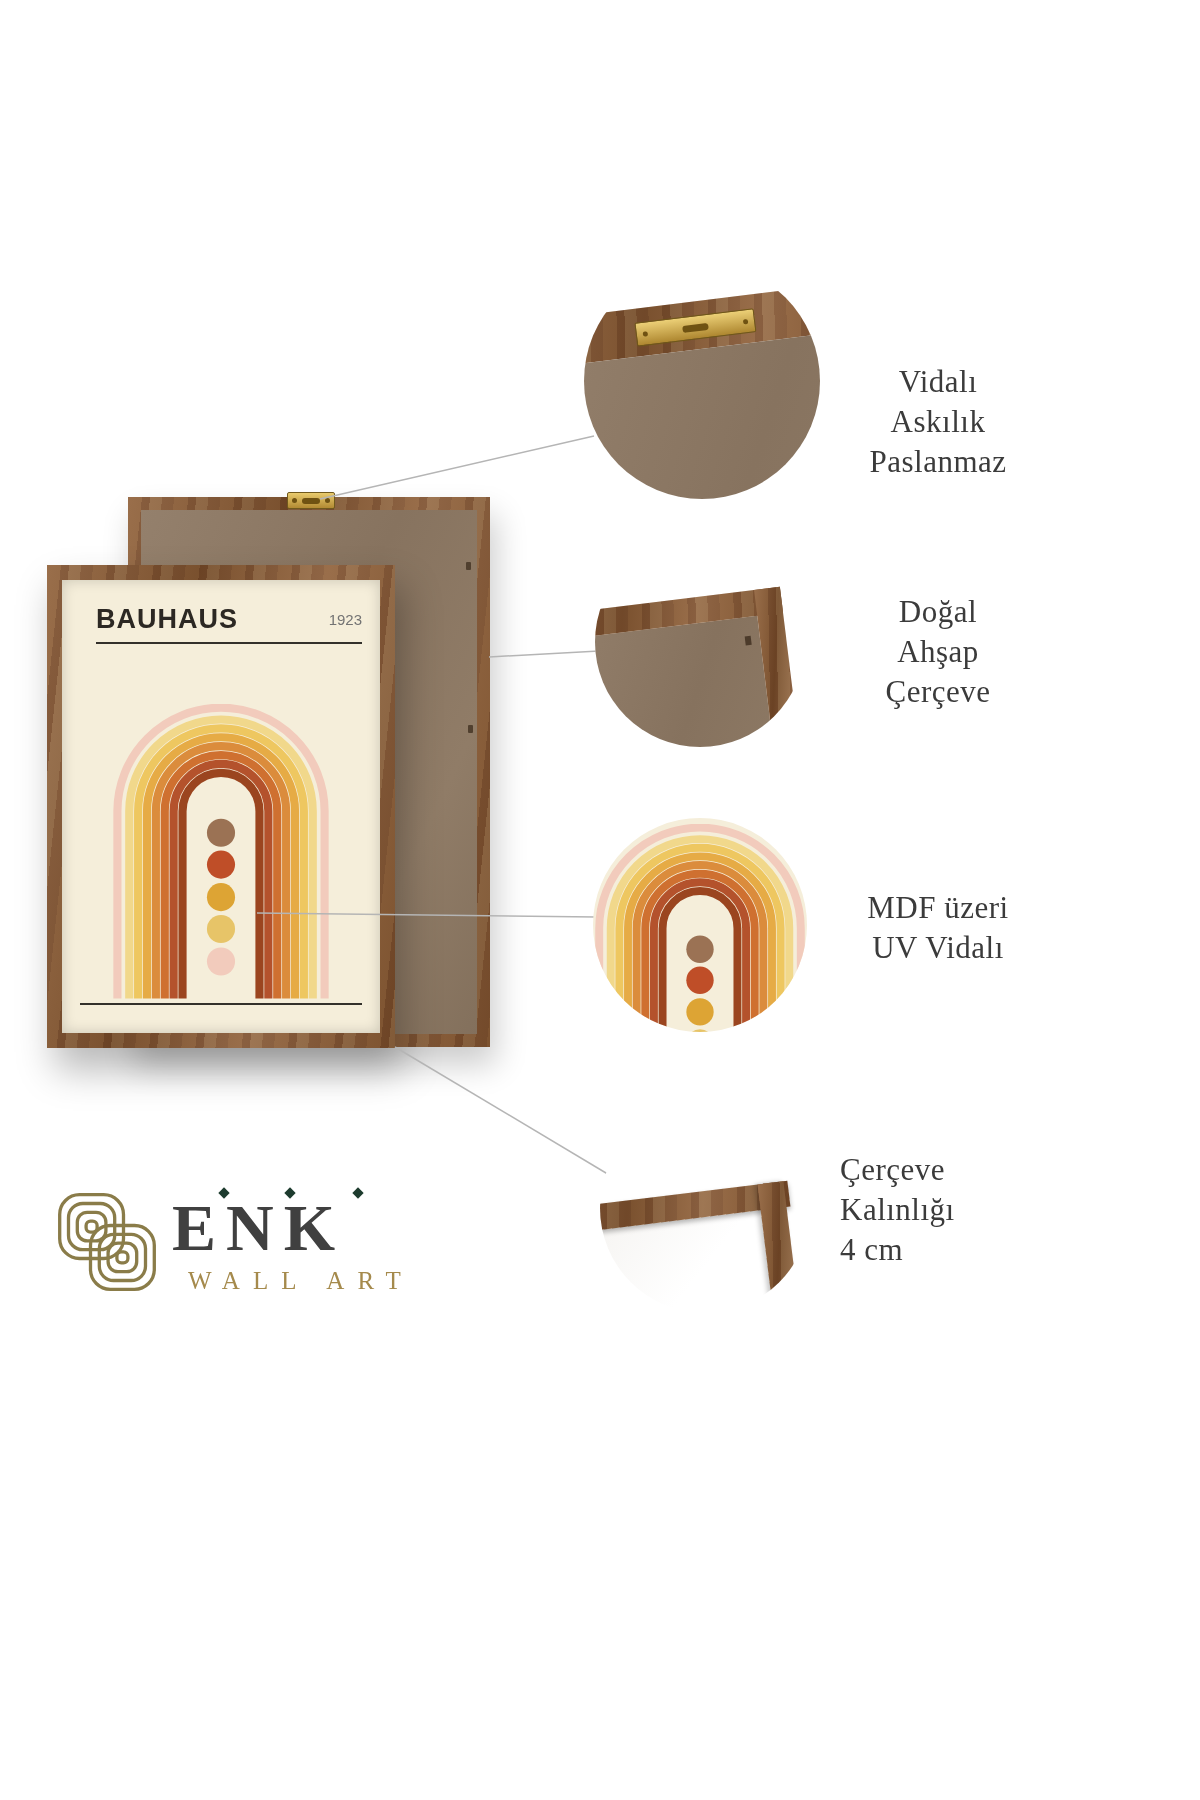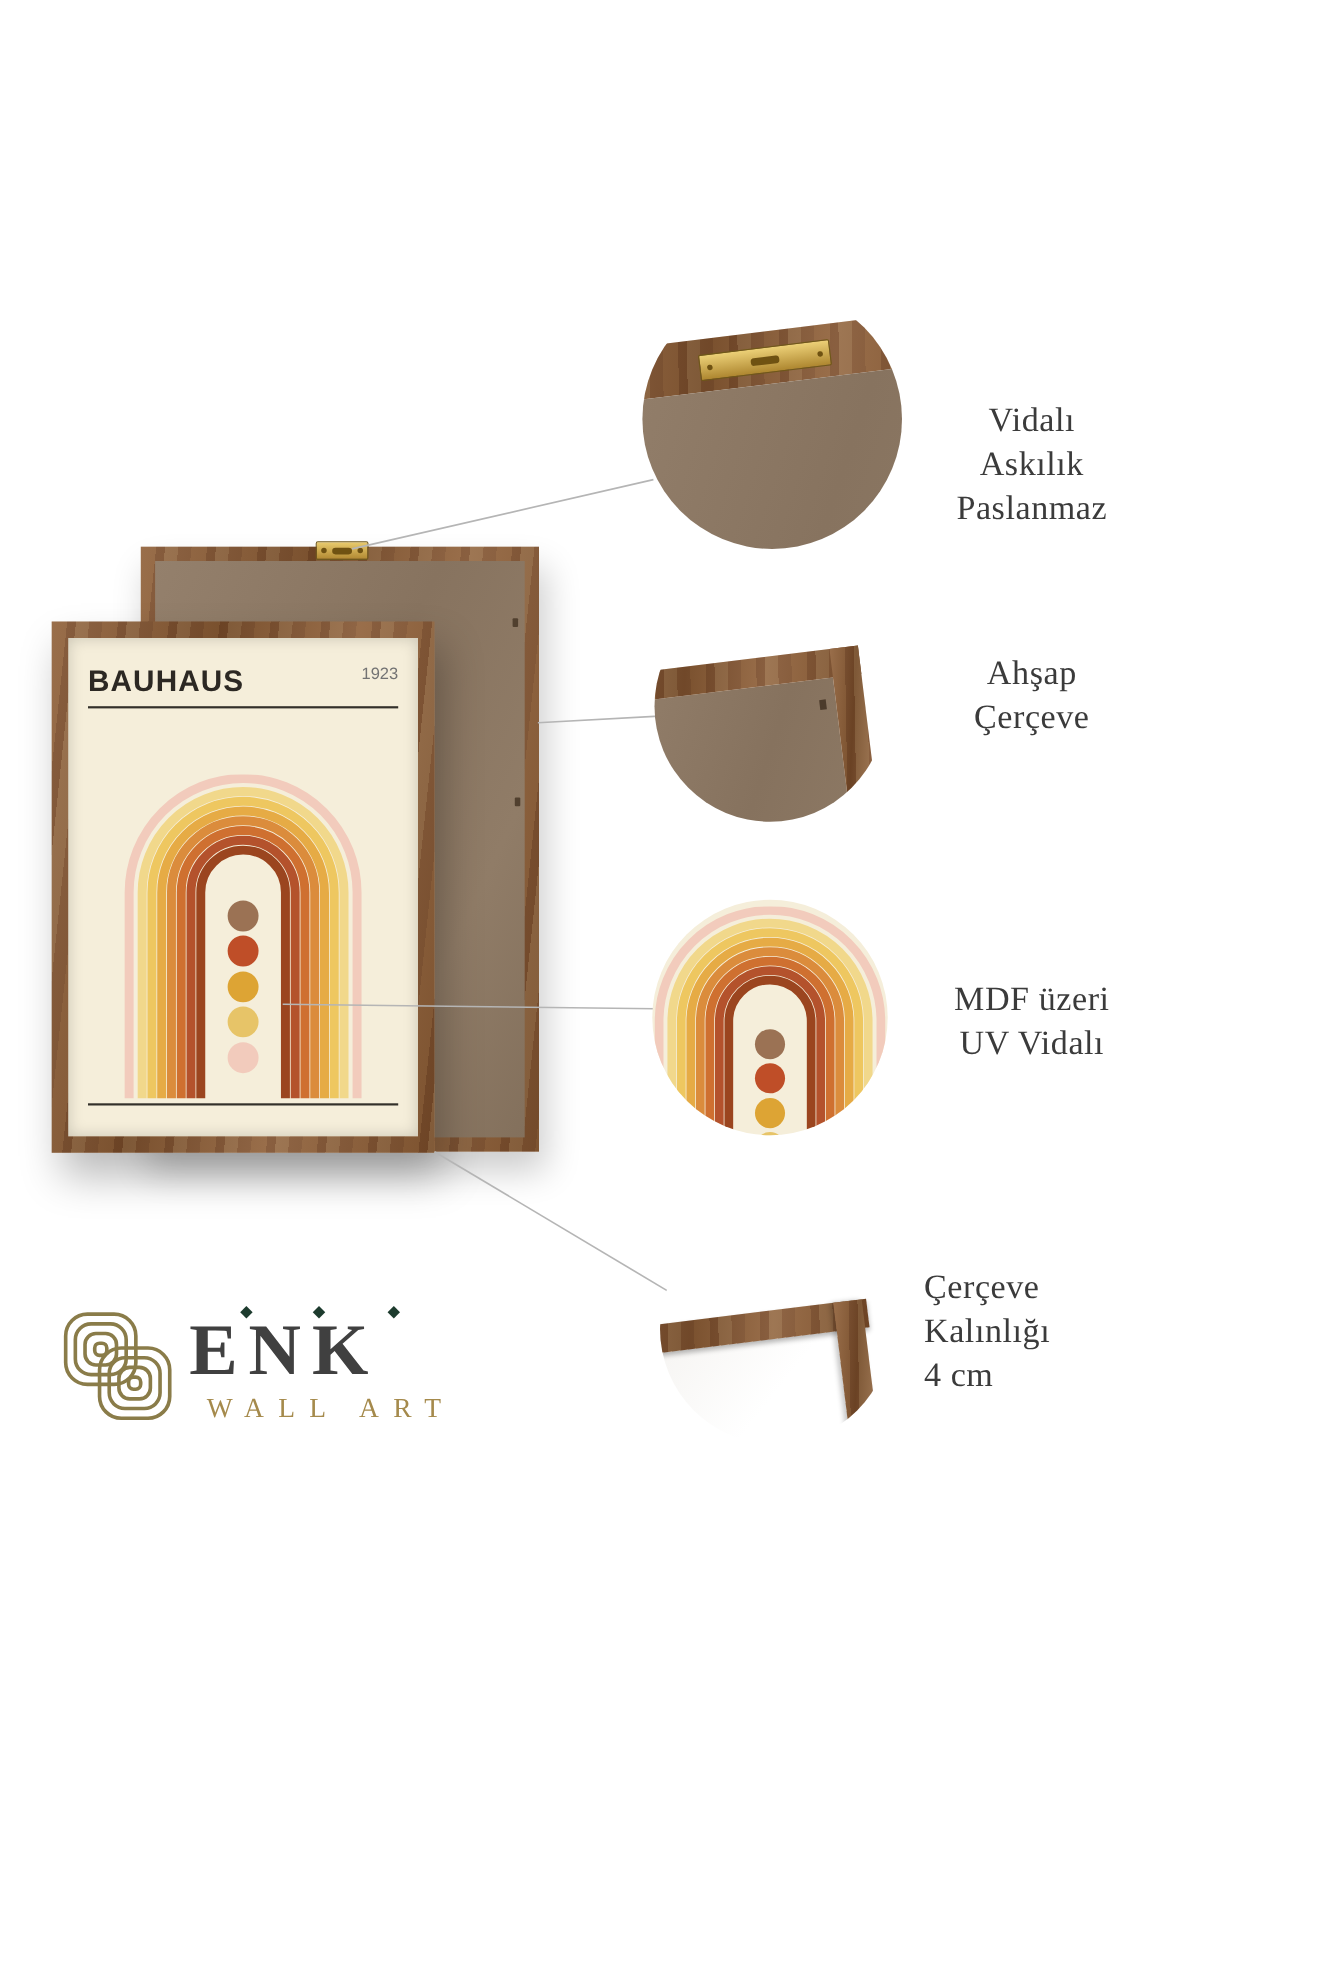--- a/index.html
+++ b/index.html
@@ -29,22 +29,22 @@
     display:flex;align-items:center;justify-content:space-between;padding:0 4px;box-sizing:border-box;}
   .hanger-slot{width:18px;height:6px;background:#6f5212;border-radius:3px;margin:0 auto;}
   .screw{width:5px;height:5px;border-radius:50%;background:#6f5212;}
 
   
   .front-frame{position:absolute;left:47px;top:565px;width:348px;height:483px;
     padding:15px;box-sizing:border-box;z-index:2;box-shadow:8px 22px 36px rgba(0,0,0,0.28);}
   .poster{position:relative;width:100%;height:100%;background:#f5eeda;
     box-shadow:inset 0 0 14px rgba(0,0,0,0.18);
     padding:24px 18px;box-sizing:border-box;}
-  .poster-header{display:flex;justify-content:space-between;align-items:flex-start;
-    border-bottom:2px solid #33302a;padding-bottom:7px;}
+  .poster-header{display:flex;justify-content:space-between;align-items:center;
+    border-bottom:2px solid #33302a;padding-bottom:7px;margin-left:16px;}
   .poster-title{font-family:"Liberation Sans", sans-serif;font-weight:700;font-size:27px;
     letter-spacing:1px;color:#2c2823;}
   .poster-year{font-family:"Liberation Sans", sans-serif;font-size:15px;color:#737373;}
   .poster .arch{position:absolute;left:50%;margin-left:-111px;top:124px;width:222px;height:296px;}
   .poster-baseline{position:absolute;left:18px;right:18px;bottom:28px;border-top:2px solid #33302a;}
 
   
   .connectors{position:absolute;inset:0;width:1200px;height:1800px;z-index:4;pointer-events:none;}
 
   
@@ -171,20 +171,21 @@
 
   <div class="circle c2">
     <div class="rot">
       <div class="c2-backing"></div>
       <div class="c2-wood-top wood"></div>
       <div class="c2-wood-right wood"></div>
       <i class="c2-staple"></i>
     </div>
   </div>
   <div class="callout-label lab2">
+    <span>Doğal</span>
     <span>Ahşap</span>
     <span>Çerçeve</span>
   </div>
 
   <div class="circle c3">
     <svg class="arch" viewBox="0 0 300 400">
         <path d="M 10 398 L 10 145 A 140 140 0 0 1 290 145 L 290 398" fill="none" stroke="#f2cbbc" stroke-width="11"></path>
         <path d="M 26 398 L 26 145 A 124 124 0 0 1 274 145 L 274 398" fill="none" stroke="#f1d88b" stroke-width="11"></path>
         <path d="M 38 398 L 38 145 A 112 112 0 0 1 262 145 L 262 398" fill="none" stroke="#eec760" stroke-width="11"></path>
         <path d="M 50 398 L 50 145 A 100 100 0 0 1 250 145 L 250 398" fill="none" stroke="#e6ab45" stroke-width="11"></path>

